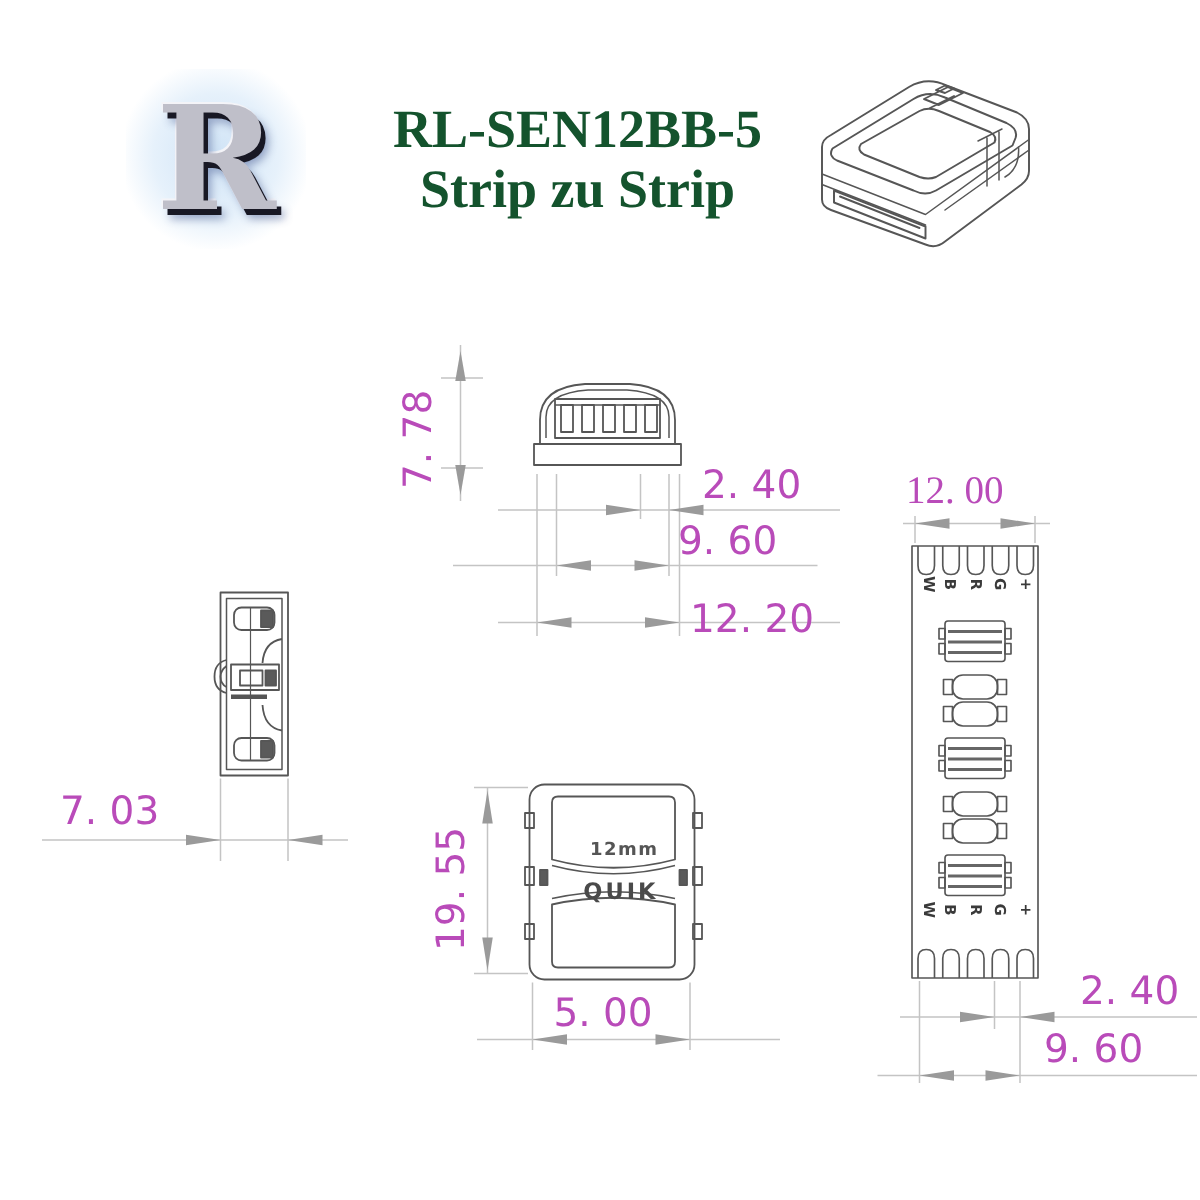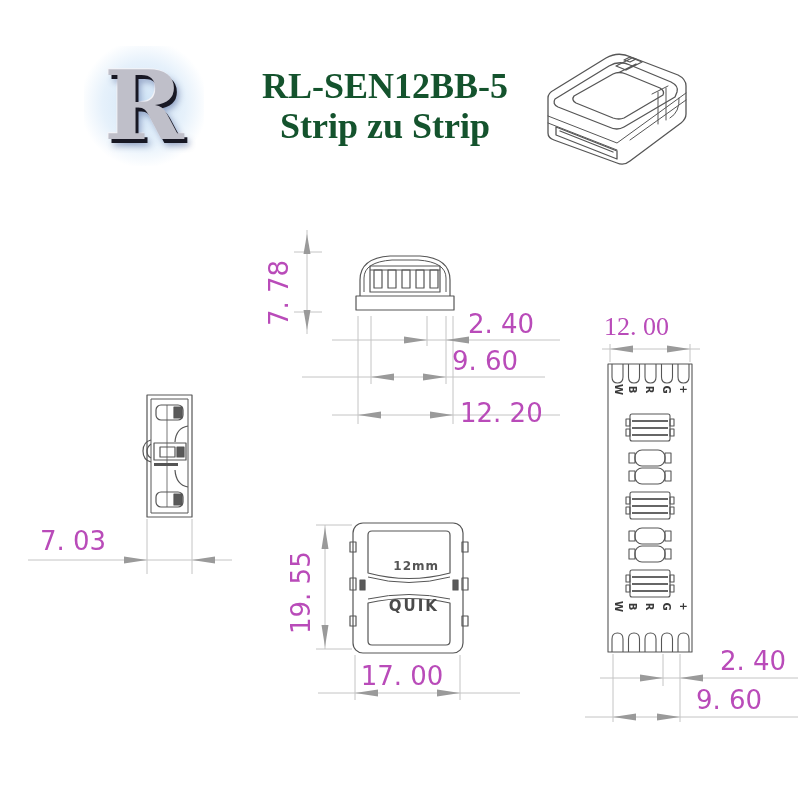--- a/index.html
+++ b/index.html
@@ -19,21 +19,21 @@
   #logo .letter{font-family:"DejaVu Serif",serif;font-weight:bold;font-size:96px;line-height:96px;
         color:#bfbfc9;
         text-shadow:3px 4px 0 #181824, 5px 7px 6px rgba(50,70,130,.45), -1px -1px 0 #f4f4f8;}
   #title{position:absolute;left:225px;top:66px;width:320px;z-index:3;text-align:center;
          font-family:"Liberation Serif",serif;font-weight:bold;color:#14532d;}
   #title .l1{font-size:36px;line-height:40px;}
   #title .l2{font-size:36px;line-height:40px;}
   .emboss{position:absolute;z-index:3;text-align:right;color:#555;
           font-family:"DejaVu Sans",sans-serif;font-weight:bold;}
   #emboss-size{left:379px;top:560px;width:60px;font-size:12px;line-height:12px;letter-spacing:1px;}
-  #emboss-brand{left:379px;top:598px;width:60px;font-size:15px;line-height:16px;letter-spacing:2px;color:#4a4a4a;}
+  #emboss-brand{left:379px;top:586px;width:60px;font-size:15px;line-height:16px;letter-spacing:2px;color:#4a4a4a;}
 </style>
 </head>
 <body>
 
 <div id="stage">
 
   <div id="logo">
     <span class="letter">R</span>
   </div>
 
@@ -227,17 +227,17 @@
   <div id="emboss-size" class="emboss">12mm</div>
   <div id="emboss-brand" class="emboss">QUIK</div>
 
   <span class="dimtext vert" style="left:266px;top:246px;height:80px;">7. 78</span>
   <span class="dimtext" style="left:468px;top:311px;">2. 40</span>
   <span class="dimtext" style="left:452px;top:348px;">9. 60</span>
   <span class="dimtext" style="left:460px;top:400px;">12. 20</span>
   <span class="dimtext" style="left:604px;top:314px;font-family:Liberation Serif, serif;">12. 00</span>
   <span class="dimtext" style="left:40px;top:528px;">7. 03</span>
   <span class="dimtext vert" style="left:288px;top:544px;height:90px;">19. 55</span>
-  <span class="dimtext" style="left:342px;top:663px;width:120px;text-align:center;">17. 00</span>
+  <span class="dimtext" style="left:342px;top:663px;width:120px;text-align:center;">5. 00</span>
   <span class="dimtext" style="left:720px;top:648px;">2. 40</span>
   <span class="dimtext" style="left:696px;top:687px;">9. 60</span>
 
 </div>
 
 </body></html>

